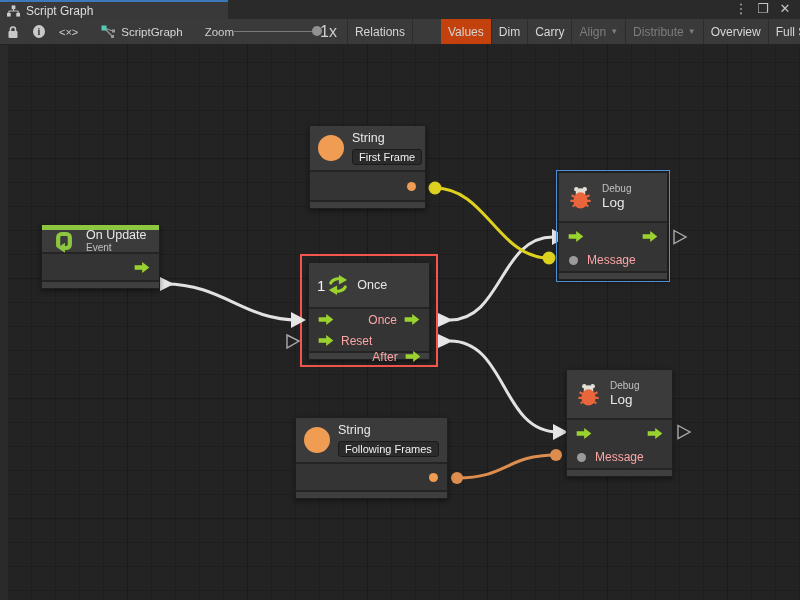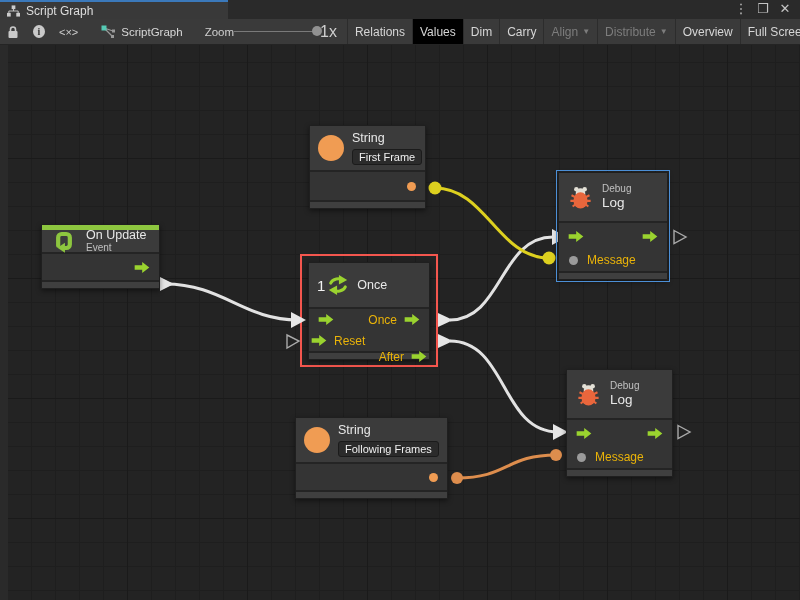--- a/index.html
+++ b/index.html
@@ -12,21 +12,21 @@
   .tab { width:228px; height:19px; background:#393939; border-top:2px solid #3b79bb;
     display:flex; align-items:center; gap:6px; padding-left:7px; color:#dedede; font-size:12px; }
   .win-controls { margin-left:auto; display:flex; align-items:center; gap:4px; padding-right:6px; color:#c4c4c4; }
   .win-btn { width:18px; height:17px; display:flex; align-items:center; justify-content:center; font-size:13px; cursor:default; }
 
   
   .toolbar { position:absolute; left:0; top:19px; width:800px; height:26px; background:#3a3a3a;
     border-bottom:1px solid #242424; display:flex; align-items:stretch; color:#d6d6d6; font-size:12px; }
   .tb-sep { width:1px; background:#2c2c2c; }
   .tb-btn { display:flex; align-items:center; justify-content:center; padding:0 7px; white-space:nowrap; }
-  .tb-btn.active { background:#000000; }
+  .tb-btn.active { background:#c2410c;margin-left:28px; }
   .tb-btn.disabled { color:#7d7d7d; }
   .tb-icon-btn { width:26px; display:flex; align-items:center; justify-content:center; }
   .code-btn { width:70px; letter-spacing:0; color:#cfcfcf; font-size:11px; }
   .info-circle { width:13px; height:13px; border-radius:50%; background:#c9c9c9; color:#333;
     font-size:10px; font-weight:bold; display:flex; align-items:center; justify-content:center; font-family:"Liberation Serif",serif; }
   .breadcrumb { display:flex; align-items:center; gap:6px; margin-left:16px; font-size:11.5px; color:#d8d8d8; }
   .zoom-wrap { display:flex; align-items:center; margin-left:22px; }
   .zoom-label { font-size:11.5px; color:#cfcfcf; }
   .zoom-track { position:relative; width:86px; height:1px; background:#7a7a7a; }
   .zoom-handle { position:absolute; right:-2px; top:-5px; width:10px; height:10px; border-radius:50%; background:#919191; }
@@ -50,21 +50,21 @@
   .node-header { background:#3b3b3b; border-bottom:2px solid #242424; display:flex; align-items:center; gap:8px; padding:0 8px; }
   .node-footer { height:8px; background:#3f3f3f; border-top:2px solid #242424; }
   .row { display:flex; align-items:center; }
   .arrow-svg { width:16px; height:11px; display:block; }
   .hdr-title { font-size:12.5px; line-height:1.15; }
   .hdr-sub { font-size:10px; color:#c0c0c0; line-height:1.2; }
   .value-field { margin-top:3px; background:#2b2b2b; border:1px solid #1b1b1b; border-radius:3px;
     padding:1px 6px; font-size:11px; color:#efefef; white-space:nowrap; width:max-content; }
   .orange-circle { width:26px; height:26px; border-radius:50%; background:#f09c53; flex:0 0 auto; }
   .small-dot { width:9px; height:9px; border-radius:50%; }
-  .port-label { font-size:12px; color:#eab308; }
+  .port-label { font-size:12px; color:#fca5a5; }
   .selection-red { position:absolute; z-index:1; border:2px solid #f4564e; }
   .green-strip { height:5px; background:#8dc63f; }
 </style>
 </head>
 <body>
 
 <svg width="0" height="0" style="position:absolute">
   <defs>
     <symbol id="flow-arrow" viewBox="0 0 16 12">
         <path d="M0 3.5h8.2V0L16 6l-7.8 6V8.5H0z" fill="#9ad32f"></path>
@@ -293,21 +293,21 @@
         <svg class="arrow-svg">
             <use href="#flow-arrow"></use>
           </svg>
         <div style="display:flex; align-items:center; gap:7px;">
           <span class="port-label">Once</span>
           <svg class="arrow-svg">
               <use href="#flow-arrow"></use>
             </svg>
         </div>
       </div>
-      <div class="row" style="height:21px; justify-content:space-between; padding:0 2px;align-items:center;">
+      <div class="row" style="height:21px; justify-content:space-between; padding:0 9px;align-items:center;">
         <div style="display:flex; align-items:center; gap:7px;">
           <svg class="arrow-svg">
               <use href="#flow-arrow"></use>
             </svg>
           <span class="port-label">Reset</span>
         </div>
         <div style="display:flex; align-items:center; gap:7px;margin-top:32px;">
           <span class="port-label">After</span>
           <svg class="arrow-svg">
               <use href="#flow-arrow"></use>

